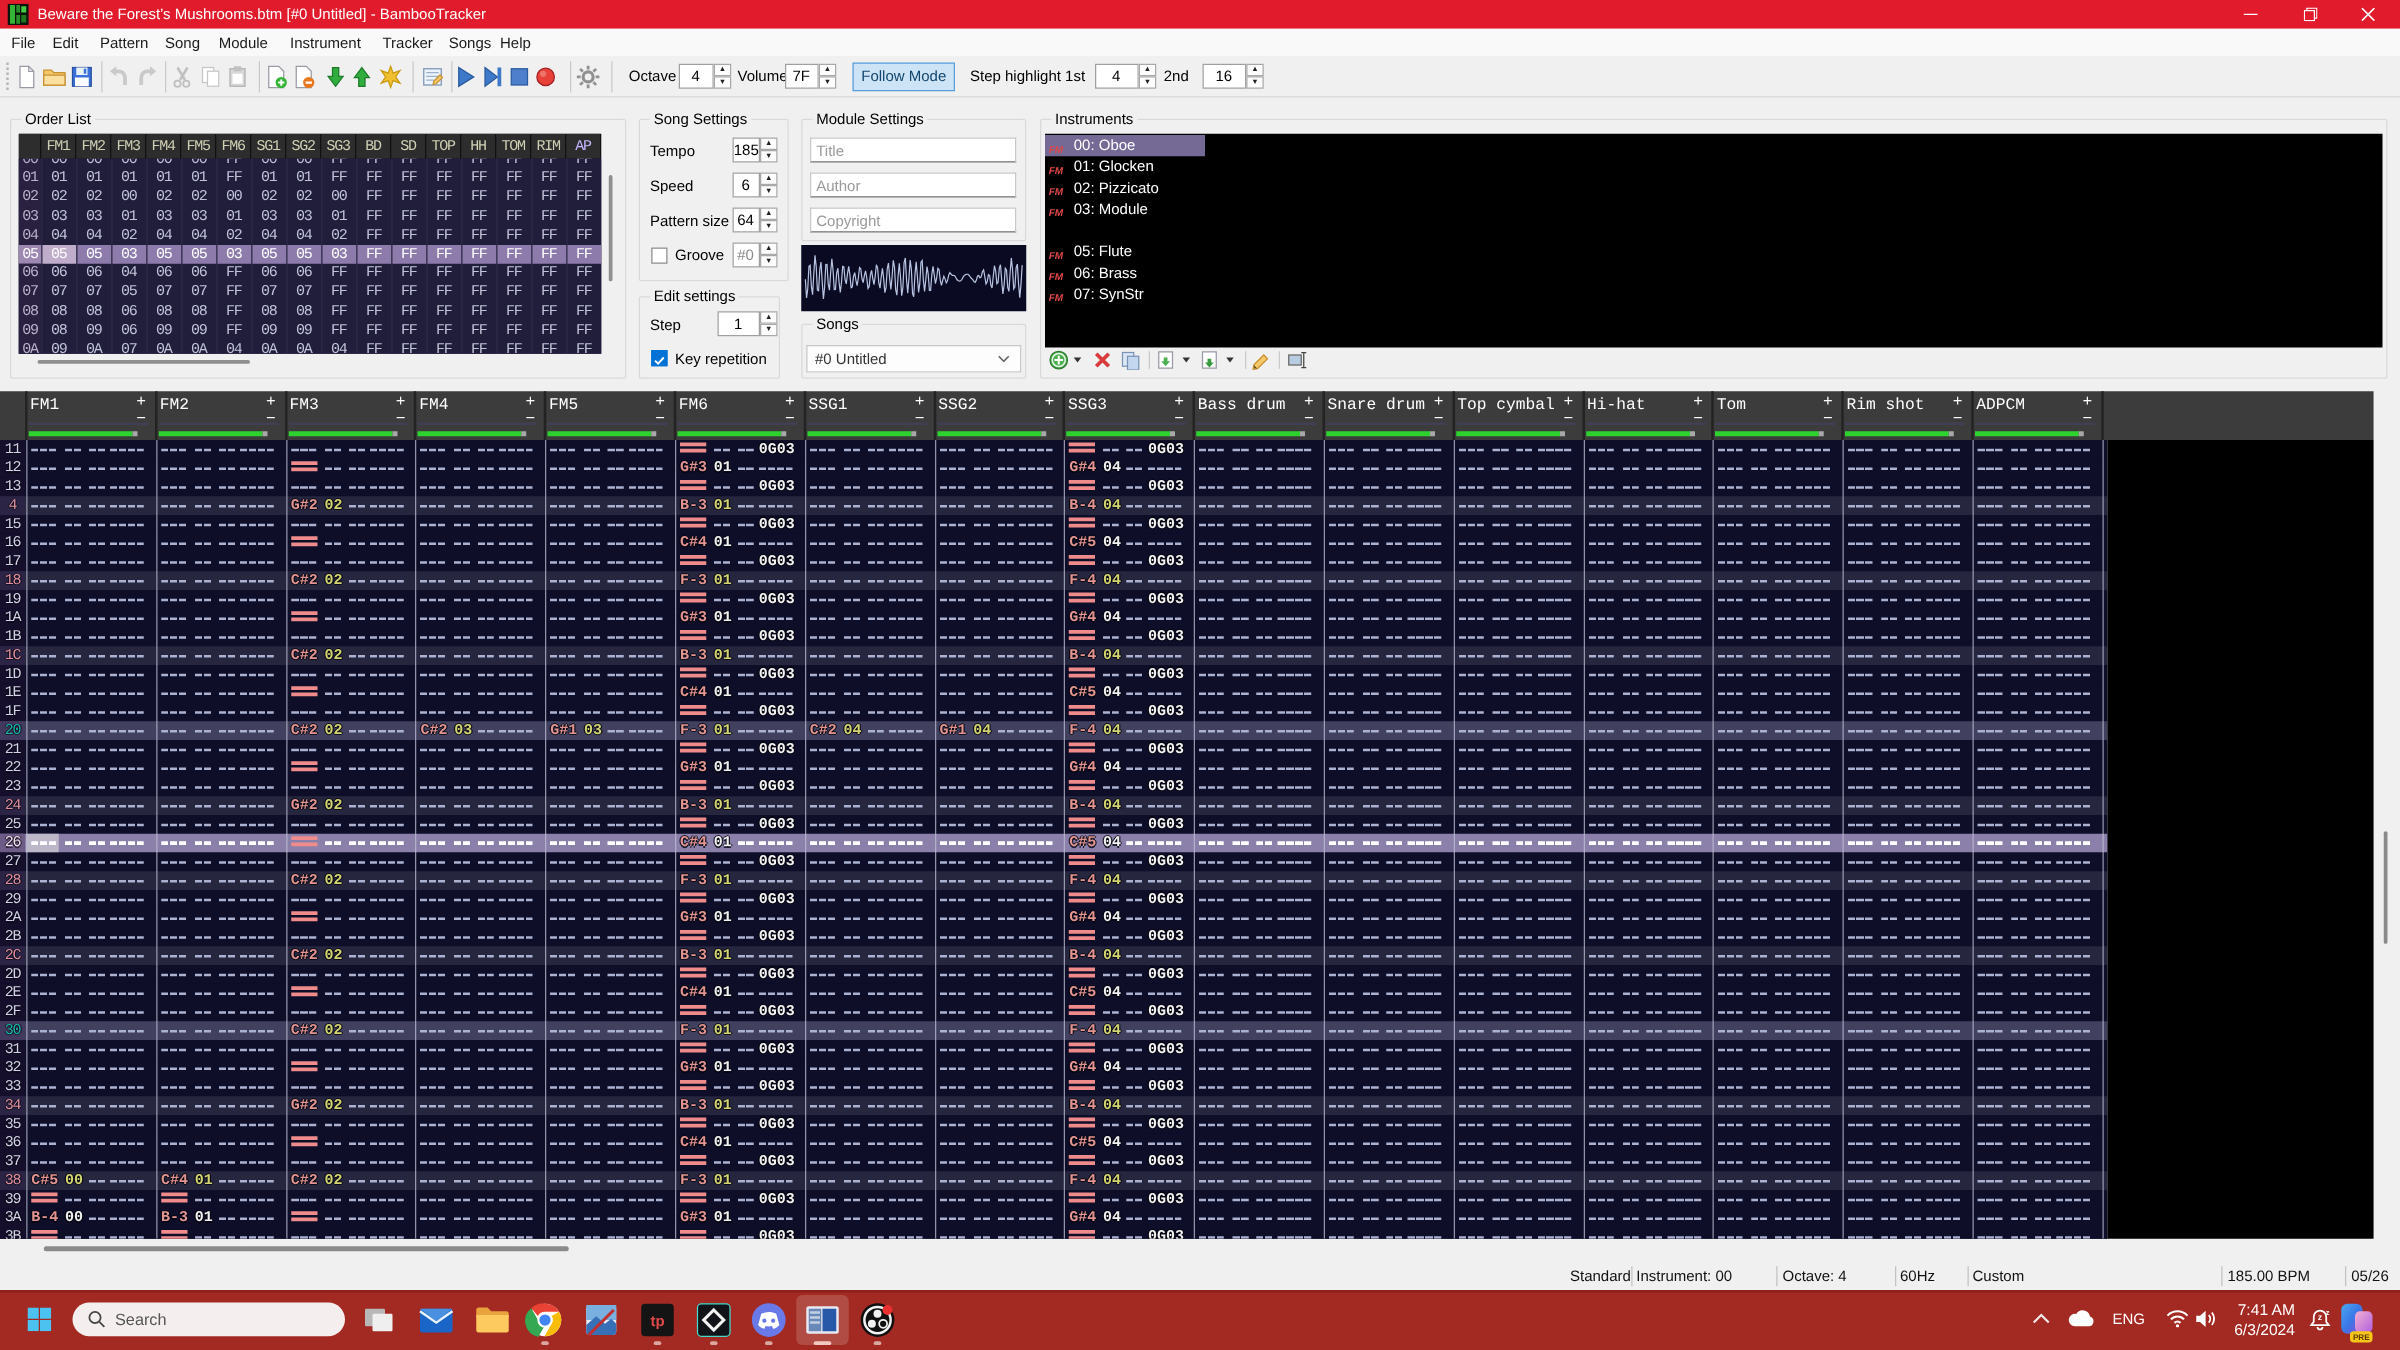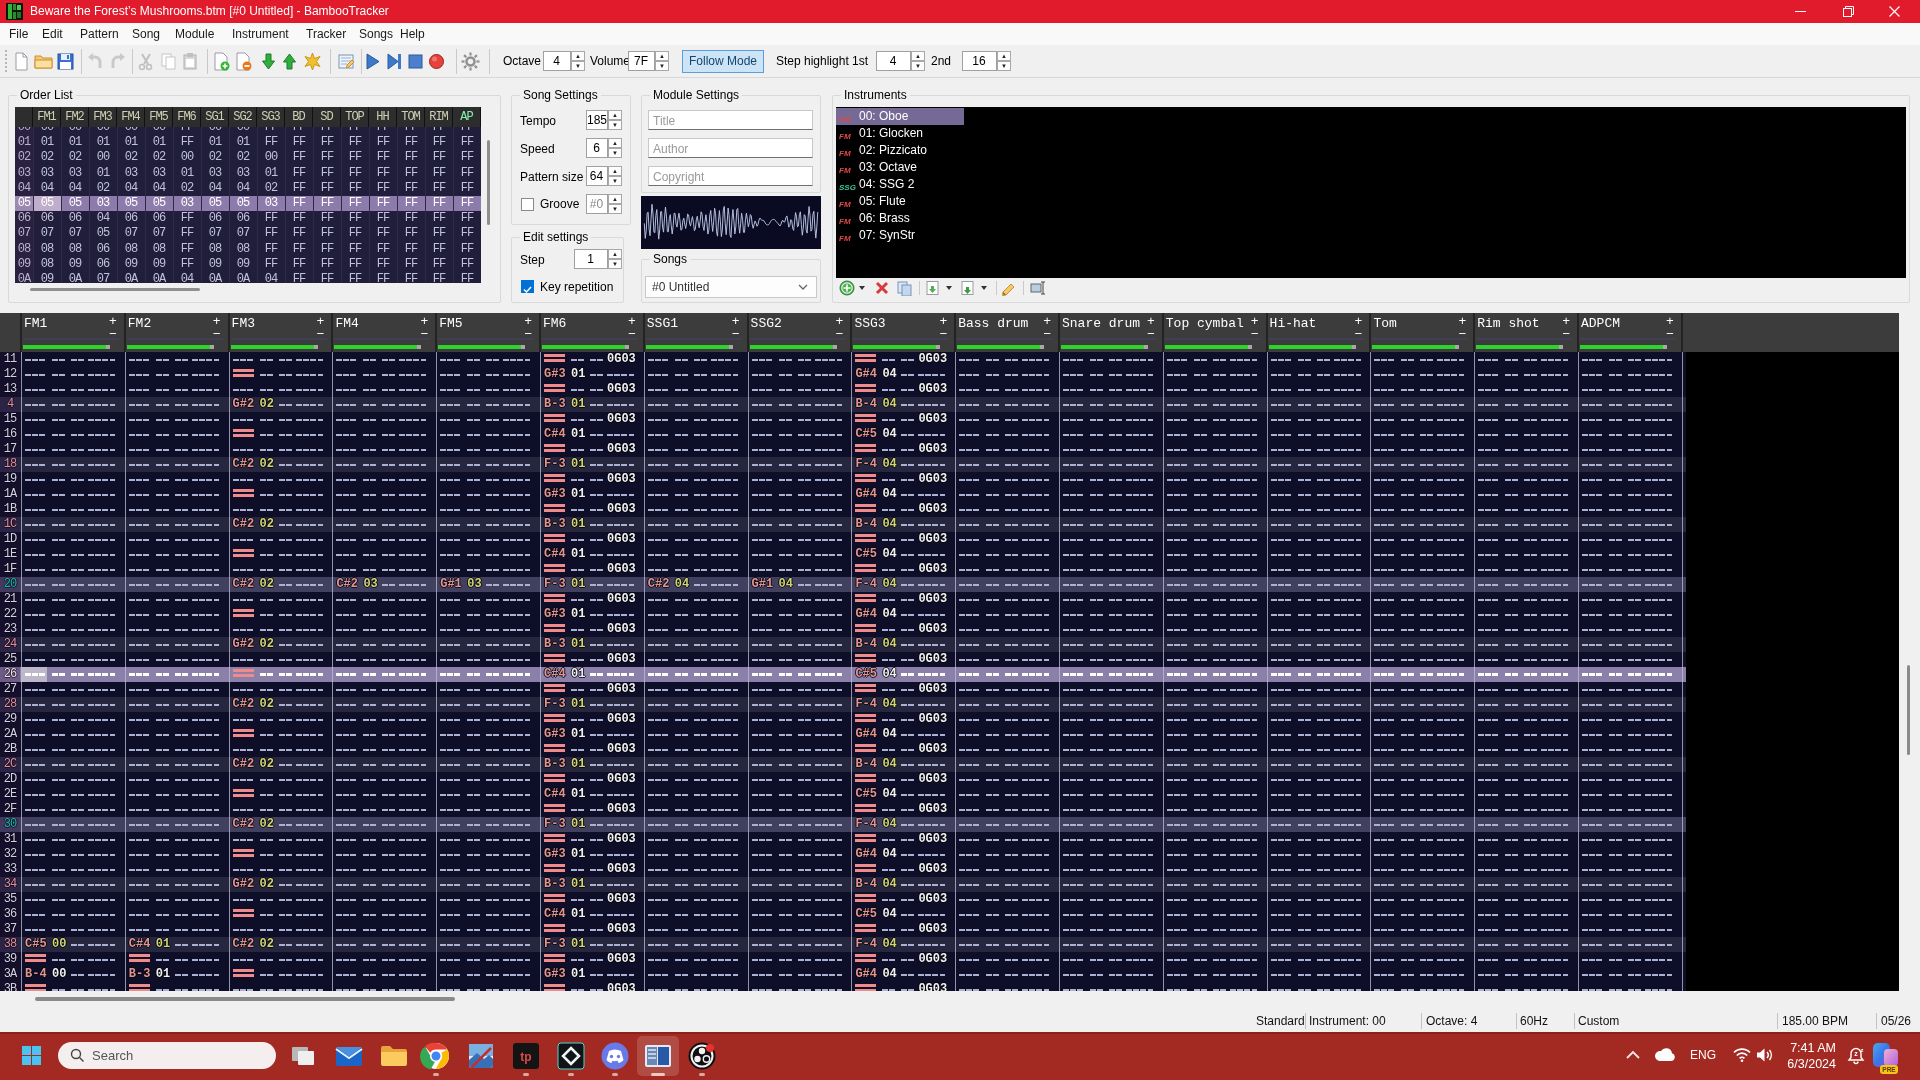--- a/index.html
+++ b/index.html
@@ -251,21 +251,21 @@
       <div class="olc" style="left:158px;width:27px;height:20px;background:#2d2d2d;color:#cfcfb4"><span style="position:relative;top:3px">FM6</span></div>
       <div class="olc" style="left:186px;width:27px;height:20px;background:#2d2d2d;color:#cfcfb4"><span style="position:relative;top:3px">SG1</span></div>
       <div class="olc" style="left:214px;width:27px;height:20px;background:#2d2d2d;color:#cfcfb4"><span style="position:relative;top:3px">SG2</span></div>
       <div class="olc" style="left:242px;width:27px;height:20px;background:#2d2d2d;color:#cfcfb4"><span style="position:relative;top:3px">SG3</span></div>
       <div class="olc" style="left:270px;width:27px;height:20px;background:#2d2d2d;color:#cfcfb4"><span style="position:relative;top:3px">BD</span></div>
       <div class="olc" style="left:298px;width:27px;height:20px;background:#2d2d2d;color:#cfcfb4"><span style="position:relative;top:3px">SD</span></div>
       <div class="olc" style="left:326px;width:27px;height:20px;background:#2d2d2d;color:#cfcfb4"><span style="position:relative;top:3px">TOP</span></div>
       <div class="olc" style="left:354px;width:27px;height:20px;background:#2d2d2d;color:#cfcfb4"><span style="position:relative;top:3px">HH</span></div>
       <div class="olc" style="left:382px;width:27px;height:20px;background:#2d2d2d;color:#cfcfb4"><span style="position:relative;top:3px">TOM</span></div>
       <div class="olc" style="left:410px;width:27px;height:20px;background:#2d2d2d;color:#cfcfb4"><span style="position:relative;top:3px">RIM</span></div>
-      <div class="olc" style="left:438px;width:27px;height:20px;background:#2d2d2d;color:#86efac"><span style="position:relative;top:3px">AP</span></div>
+      <div class="olc" style="left:438px;width:27px;height:20px;background:#2d2d2d;color:#c4b5fd"><span style="position:relative;top:3px">AP</span></div>
     </div>
   </div>
 <div style="position:absolute;left:15px;top:127px;width:466px;height:156px;overflow:hidden;background:#211e3c">
     <div class="olrow ol" style="top:-7.0px">
       <div class="olc" style="left:0;width:18px;height:15.2px;background:#2a2140;color:#b8b2cc">00</div>
       <div class="olc" style="left:18px;width:28px;height:15.2px;background:transparent;color:#c0c3d8">00</div>
       <div class="olc" style="left:46px;width:28px;height:15.2px;background:transparent;color:#c0c3d8">00</div>
       <div class="olc" style="left:74px;width:28px;height:15.2px;background:transparent;color:#c0c3d8">00</div>
       <div class="olc" style="left:102px;width:28px;height:15.2px;background:transparent;color:#c0c3d8">00</div>
       <div class="olc" style="left:130px;width:28px;height:15.2px;background:transparent;color:#c0c3d8">00</div>
@@ -571,25 +571,21 @@
     <div class="inst" style="top:18px;">
       <span class="itag" style="color:#e04848;top:3px">FM</span>
       <span class="iname">01: Glocken</span>
     </div>
     <div class="inst" style="top:35px;">
       <span class="itag" style="color:#e04848;top:3px">FM</span>
       <span class="iname">02: Pizzicato</span>
     </div>
     <div class="inst" style="top:52px;">
       <span class="itag" style="color:#e04848;top:3px">FM</span>
-      <span class="iname">03: Octave</span>
-    </div>
-    <div class="inst" style="top:69px;">
-      <span class="itag" style="color:#3fc8a0;top:3px">SSG</span>
-      <span class="iname">04: SSG 2</span>
+      <span class="iname">03: Module</span>
     </div>
     <div class="inst" style="top:86px;">
       <span class="itag" style="color:#e04848;top:3px">FM</span>
       <span class="iname">05: Flute</span>
     </div>
     <div class="inst" style="top:103px;">
       <span class="itag" style="color:#e04848;top:3px">FM</span>
       <span class="iname">06: Brass</span>
     </div>
     <div class="inst" style="top:120px;">

